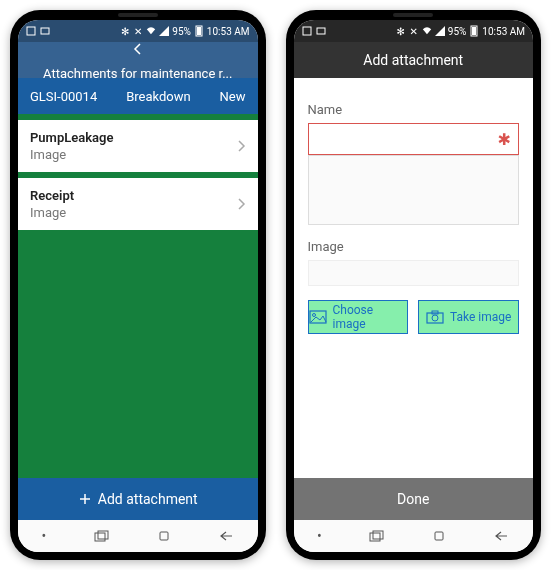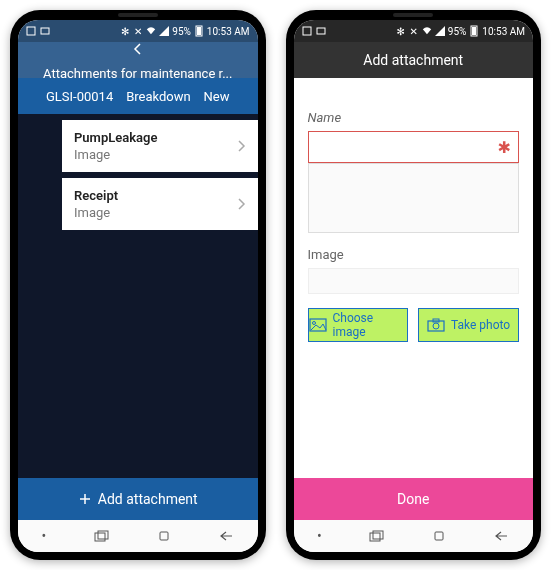--- a/index.html
+++ b/index.html
@@ -59,24 +59,24 @@
   .app-bar .back { font-size: 18px; line-height: 1; }
   .app-bar .title { flex: 1; white-space: nowrap; overflow: hidden; text-overflow: ellipsis; }
   .app-bar.dark .title-center { flex:1; text-align:center; font-size:14px;}
   .info-bar {
     height: 36px;
     background: #1a5ea1;
     color: #fff;
     display: flex;
     align-items: center;
     justify-content: space-between;
-    padding: 0 28px;
+    padding: 0 12px;
     font-size: 13px;
   }
-  .content { flex: 1; background: #0f172a; overflow-y: auto; padding-left: 44px; }
+  .content { flex: 1; background: #15803d; overflow-y: auto; }
   .content.form { background: #fff; padding: 12px 14px; }
   .list-item {
     background: #fff;
     padding: 10px 12px;
     margin-top: 6px;
     display: flex;
     align-items: center;
     justify-content: space-between;
   }
   .list-item .text .name { font-size: 13px; font-weight: 600; color: #222; }
@@ -85,34 +85,34 @@
   .bottom-btn {
     height: 42px;
     background: #1a5ea1;
     color: #fff;
     display: flex;
     align-items: center;
     justify-content: center;
     font-size: 14px;
     gap: 6px;
   }
-  .bottom-btn.light { background: #ec4899; color: #fff; }
+  .bottom-btn.light { background: #737373; color: #fff; }
   .nav-bar {
     height: 32px;
     background: #fafafa;
     display: flex;
     align-items: center;
     justify-content: space-around;
     color: #555;
     border-bottom-left-radius: 20px;
     border-bottom-right-radius: 20px;
   }
   .nav-bar span { font-size: 14px; }
   .field-label { font-size: 13px; color: #666; margin: 10px 0 6px; }
-  .field-label:first-child { margin-top: 20px; font-style: italic;}
+  .field-label:first-child { margin-top: 12px;}
   .input {
     width: 100%;
     height: 32px;
     border: 1px solid #ccc;
     font-size: 13px;
     padding: 0 8px;
     background:#fff;
   }
   .input.required { border: 1px solid #d9534f; position: relative; }
   .req-wrap { position: relative; }
@@ -131,21 +131,21 @@
     height: 26px;
     border: 1px solid #eee;
     background:#fafafa;
   }
   .btn-row { display: flex; gap: 10px; margin-top: 14px; }
   .btn-outline {
     flex: 1;
     height: 34px;
     border: 1px solid #1a6fc4;
     color: #1a6fc4;
-    background: #bef264;
+    background: #86efac;
     display: flex;
     align-items: center;
     justify-content: center;
     font-size: 12px;
     gap: 6px;
   }
   .speaker {
     position: absolute;
     top: 3px;
     left: 50%;
@@ -340,21 +340,21 @@
           <span>Choose image</span>
         </div>
         <div class="btn-outline">
           <span>
             <svg width="18" height="14" viewBox="0 0 18 14">
                 <rect x="1" y="3" width="16" height="10" fill="none" stroke="#1a6fc4" stroke-width="1.2"></rect>
                 <rect x="6" y="1" width="6" height="3" fill="none" stroke="#1a6fc4"></rect>
                 <circle cx="9" cy="8" r="3" fill="none" stroke="#1a6fc4"></circle>
               </svg>
           </span>
-          <span>Take photo</span>
+          <span>Take image</span>
         </div>
       </div>
     </div>
 
     <div class="bottom-btn light">
       <span>Done</span>
     </div>
 
     <div class="nav-bar">
       <span>•</span>

